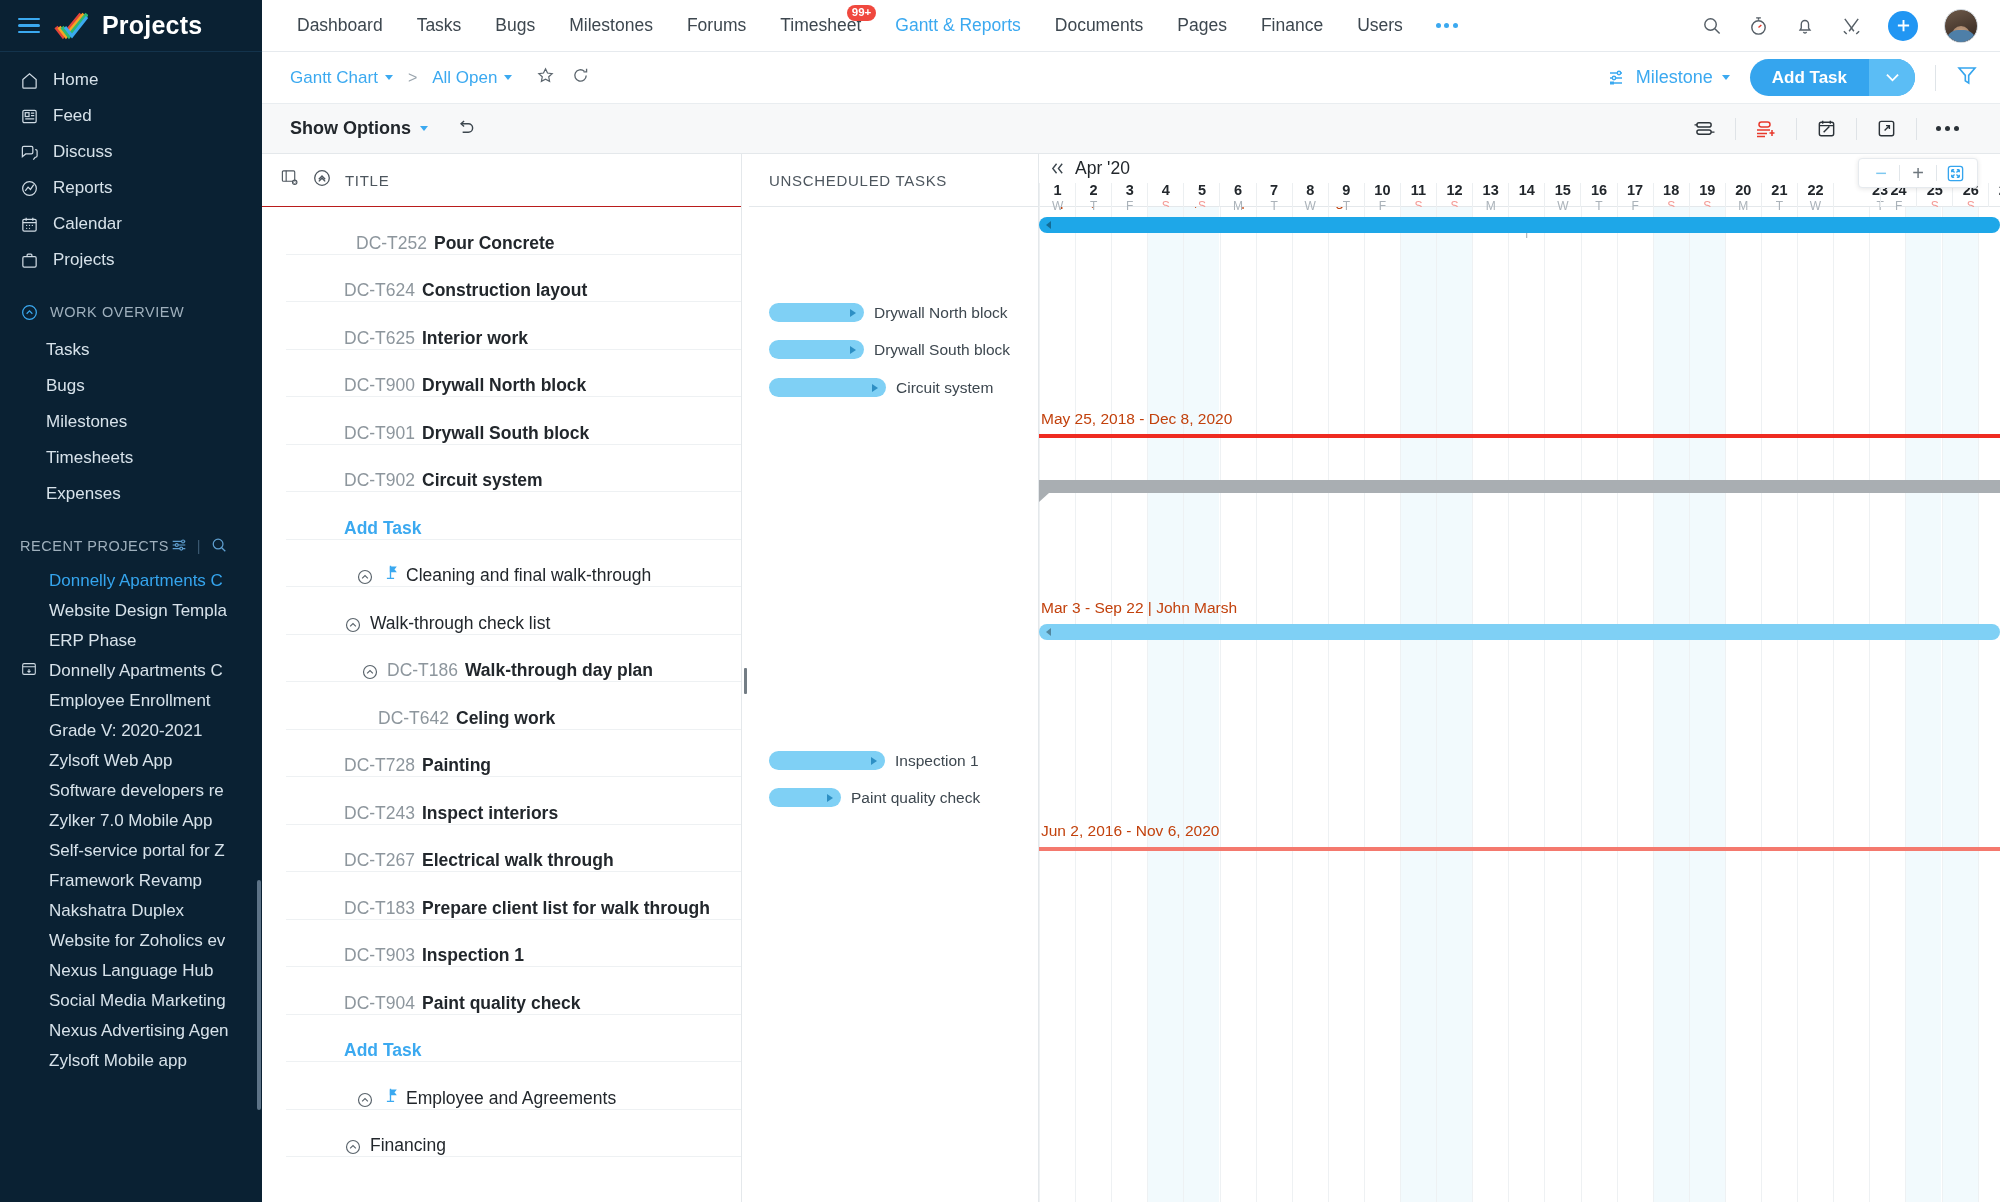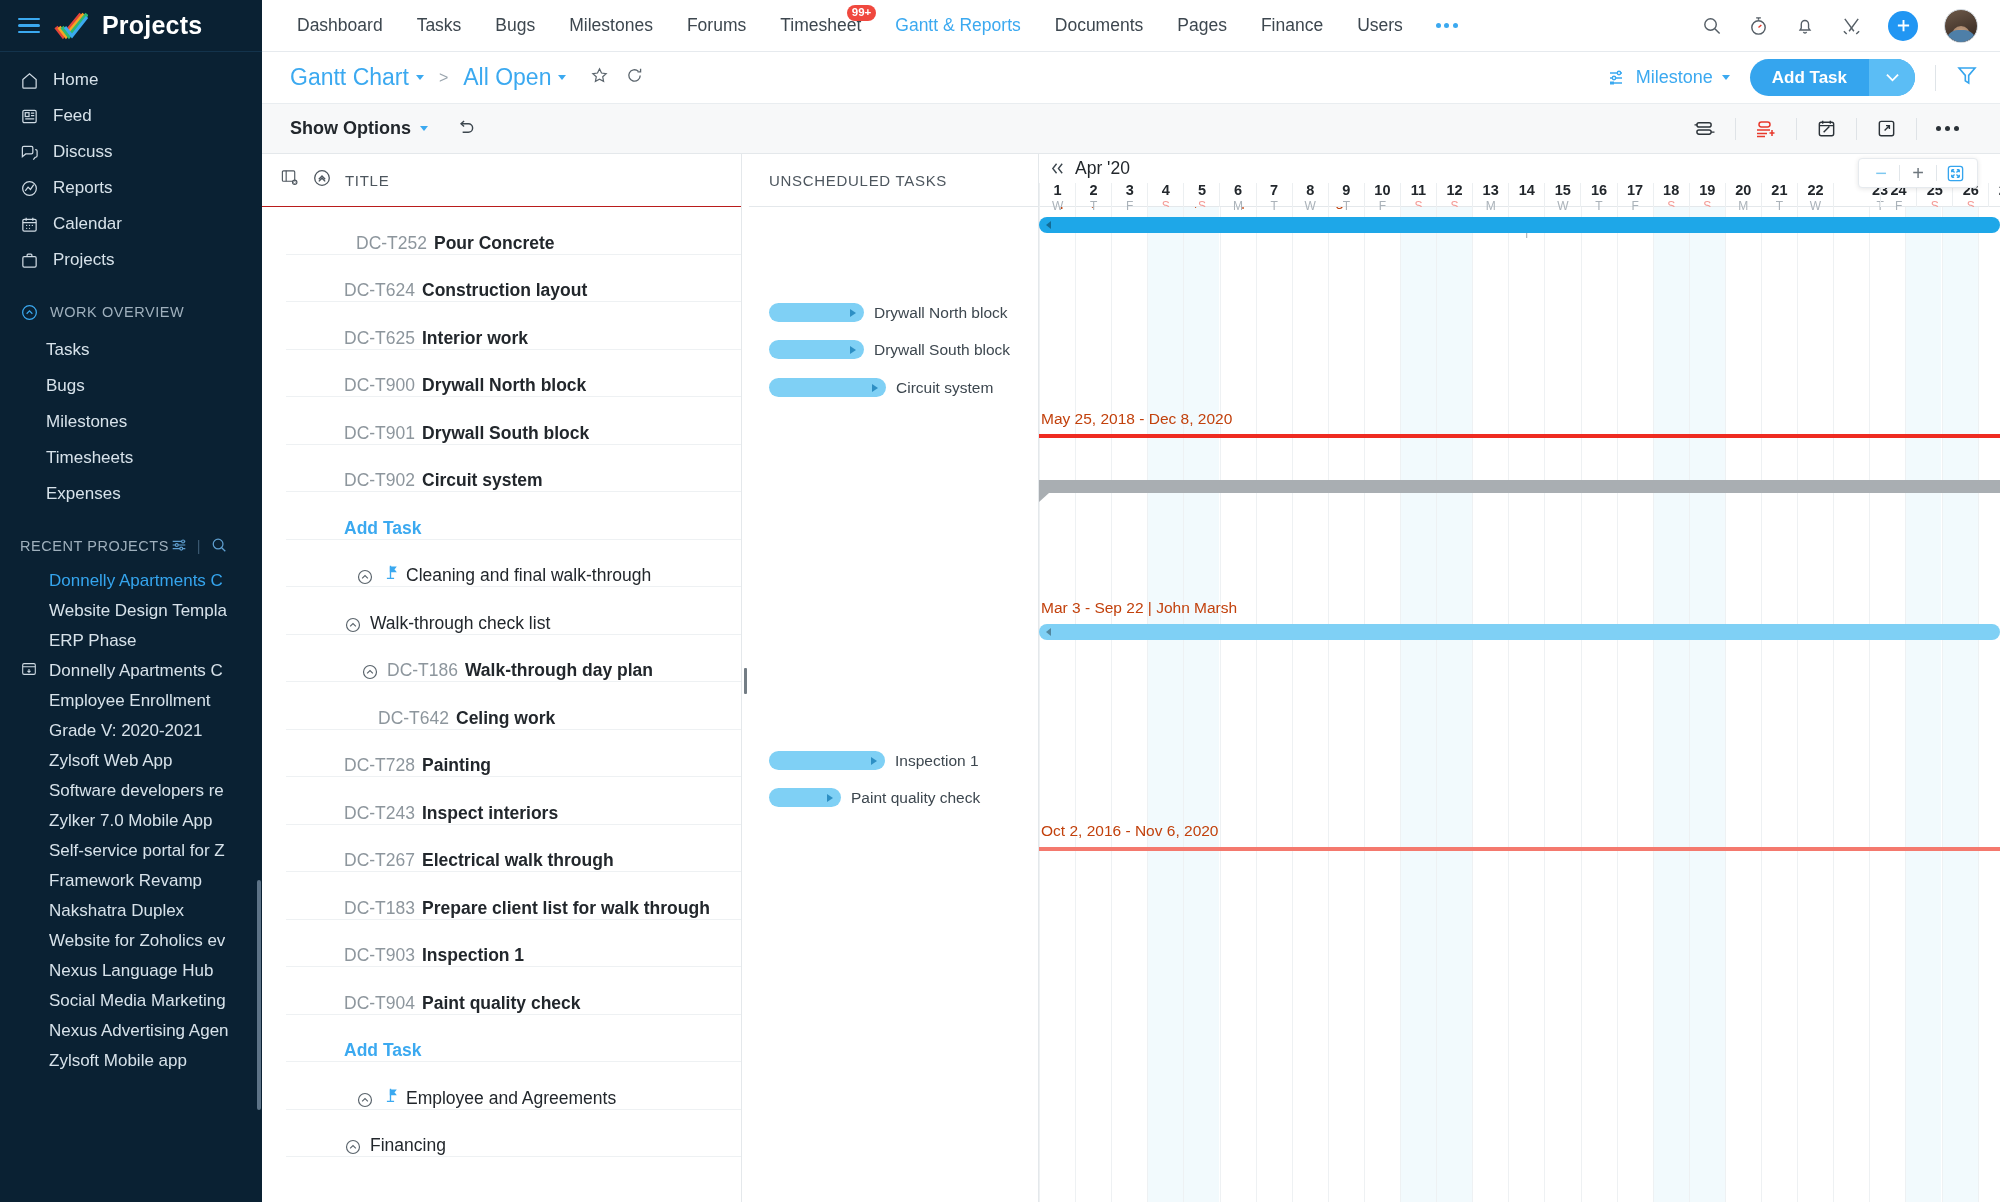--- a/index.html
+++ b/index.html
@@ -105,21 +105,21 @@
   .avatar::before {
     content:""; position:absolute; left:50%; bottom:0; transform:translateX(-50%);
     width:30px; height:12px; border-radius:14px 14px 0 0; background:#4e7fa8; z-index:2;
   }
 
   
   .crumbbar {
     height:52px; display:flex; align-items:center; padding:0 22px 0 28px;
     border-bottom:1px solid #e9edf0; background:#fff;
   }
-  .crumb { font-size:23px; color:#3ba9f0; cursor:pointer; display:flex; align-items:center; gap:7px; }
+  .crumb { font-size:17px; color:#3ba9f0; cursor:pointer; display:flex; align-items:center; gap:7px; }
   .crumb-sep { margin:0 15px; color:#9aa5ae; font-size:16px; }
   .caret-d { width:0;height:0;border-left:4.5px solid transparent;border-right:4.5px solid transparent;border-top:5.5px solid currentColor; display:inline-block; }
   .crumb-tools { display:flex; align-items:center; gap:16px; margin-left:24px; color:#5c666e; }
   .cb-right { margin-left:auto; display:flex; align-items:center; gap:20px; }
   .ms-select { display:flex; align-items:center; gap:9px; color:#3ba9f0; font-size:18px; cursor:pointer; }
   .addtask {
     display:flex; align-items:stretch; border-radius:19px; overflow:hidden;
     background:#35a5ee; color:#fff; cursor:pointer; height:37px;
   }
   .addtask .lbl { padding:0 22px; display:flex; align-items:center; font-size:17px; font-weight:bold; }
@@ -993,21 +993,21 @@
             </div>
             <div class="gbar" style="top: 273px; left: 0px; right: 0px;">
               <div class="bar-grey" style="width:100%;position:relative"></div>
             </div>
             <div class="gbar-label" style="top: 392px; left: 2px;">Mar 3 - Sep 22 | John Marsh</div>
             <div class="gbar" style="top: 417px; left: 0px; right: 0px;">
               <div class="bar-round" style="background:#7fd0f5;width:100%">
                 <span class="tri-l"></span>
               </div>
             </div>
-            <div class="gbar-label" style="top: 615px; left: 2px;">Oct 2, 2016 - Nov 6, 2020</div>
+            <div class="gbar-label" style="top: 615px; left: 2px;">Jun 2, 2016 - Nov 6, 2020</div>
             <div class="gbar" style="top: 640px; left: 0px; right: 0px;">
               <div class="bar-line" style="background:#f4796e;width:100%"></div>
             </div>
           </div>
 
         <div class="zoomctl">
           <span class="zc-btn minus">−</span>
           <span class="zc-sep"></span>
           <span class="zc-btn plus">+</span>
           <span class="zc-sep"></span>

